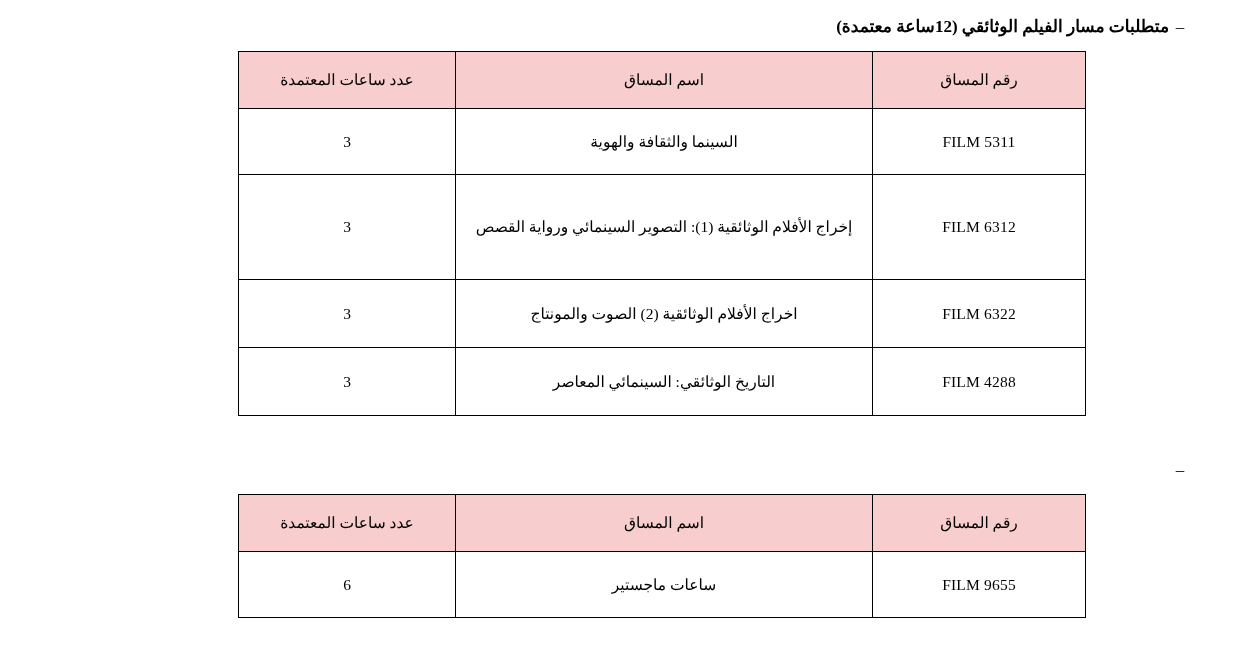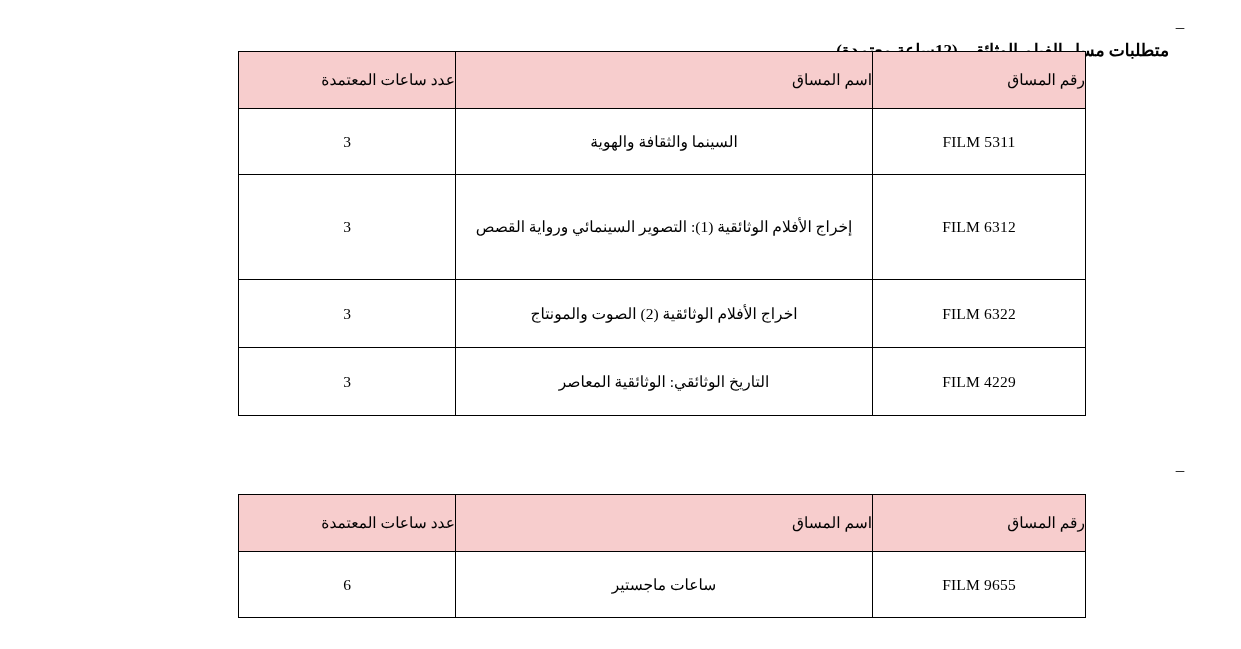--- a/index.html
+++ b/index.html
@@ -39,21 +39,20 @@
     color: #000;
     flex: 0 0 auto;
   }
   .heading-text {
     font-size: 17px;
     line-height: 22px;
     font-weight: bold;
     font-family: "Liberation Serif", "DejaVu Serif", serif;
     white-space: nowrap;
     flex: 0 0 auto;
-    margin-top: 24px;
   }
 
   
   table.course-table {
     border-collapse: collapse;
     table-layout: fixed;
     direction: rtl;
   }
   table.course-table th,
   table.course-table td {
@@ -63,21 +62,20 @@
     text-align: center;
     font-family: "Liberation Serif", "DejaVu Serif", serif;
     font-size: 15.5px;
     line-height: 28px;
   }
   table.course-table thead th {
     background: #f7cdcd;
     font-weight: normal;
     font-size: 15.5px;
     height: 56px;
-    text-align: right;
   }
   .col-code   { width: 212px; }
   .col-name   { width: 416px; }
   .col-hours  { width: 216px; }
   .code-cell {
     font-family: "Liberation Sans", sans-serif;
     font-size: 16px;
     letter-spacing: 0.2px;
   }
   .name-cell {
@@ -143,22 +141,22 @@
         <td class="code-cell">FILM 6312</td>
         <td class="name-cell">إخراج الأفلام الوثائقية (1): التصوير السينمائي ورواية القصص</td>
         <td class="hours-cell">3</td>
       </tr>
       <tr class="row-mid">
         <td class="code-cell">FILM 6322</td>
         <td class="name-cell">اخراج الأفلام الوثائقية (2) الصوت والمونتاج</td>
         <td class="hours-cell">3</td>
       </tr>
       <tr class="row-mid">
-        <td class="code-cell">FILM 4229</td>
-        <td class="name-cell">التاريخ الوثائقي: الوثائقية المعاصر</td>
+        <td class="code-cell">FILM 4288</td>
+        <td class="name-cell">التاريخ الوثائقي: السينمائي المعاصر</td>
         <td class="hours-cell">3</td>
       </tr>
     </tbody>
   </table>
 
   <div id="block-thesis-heading" class="heading-row">
     <span class="heading-dash">–</span>
   </div>
 
   <table id="table-thesis" class="course-table">

